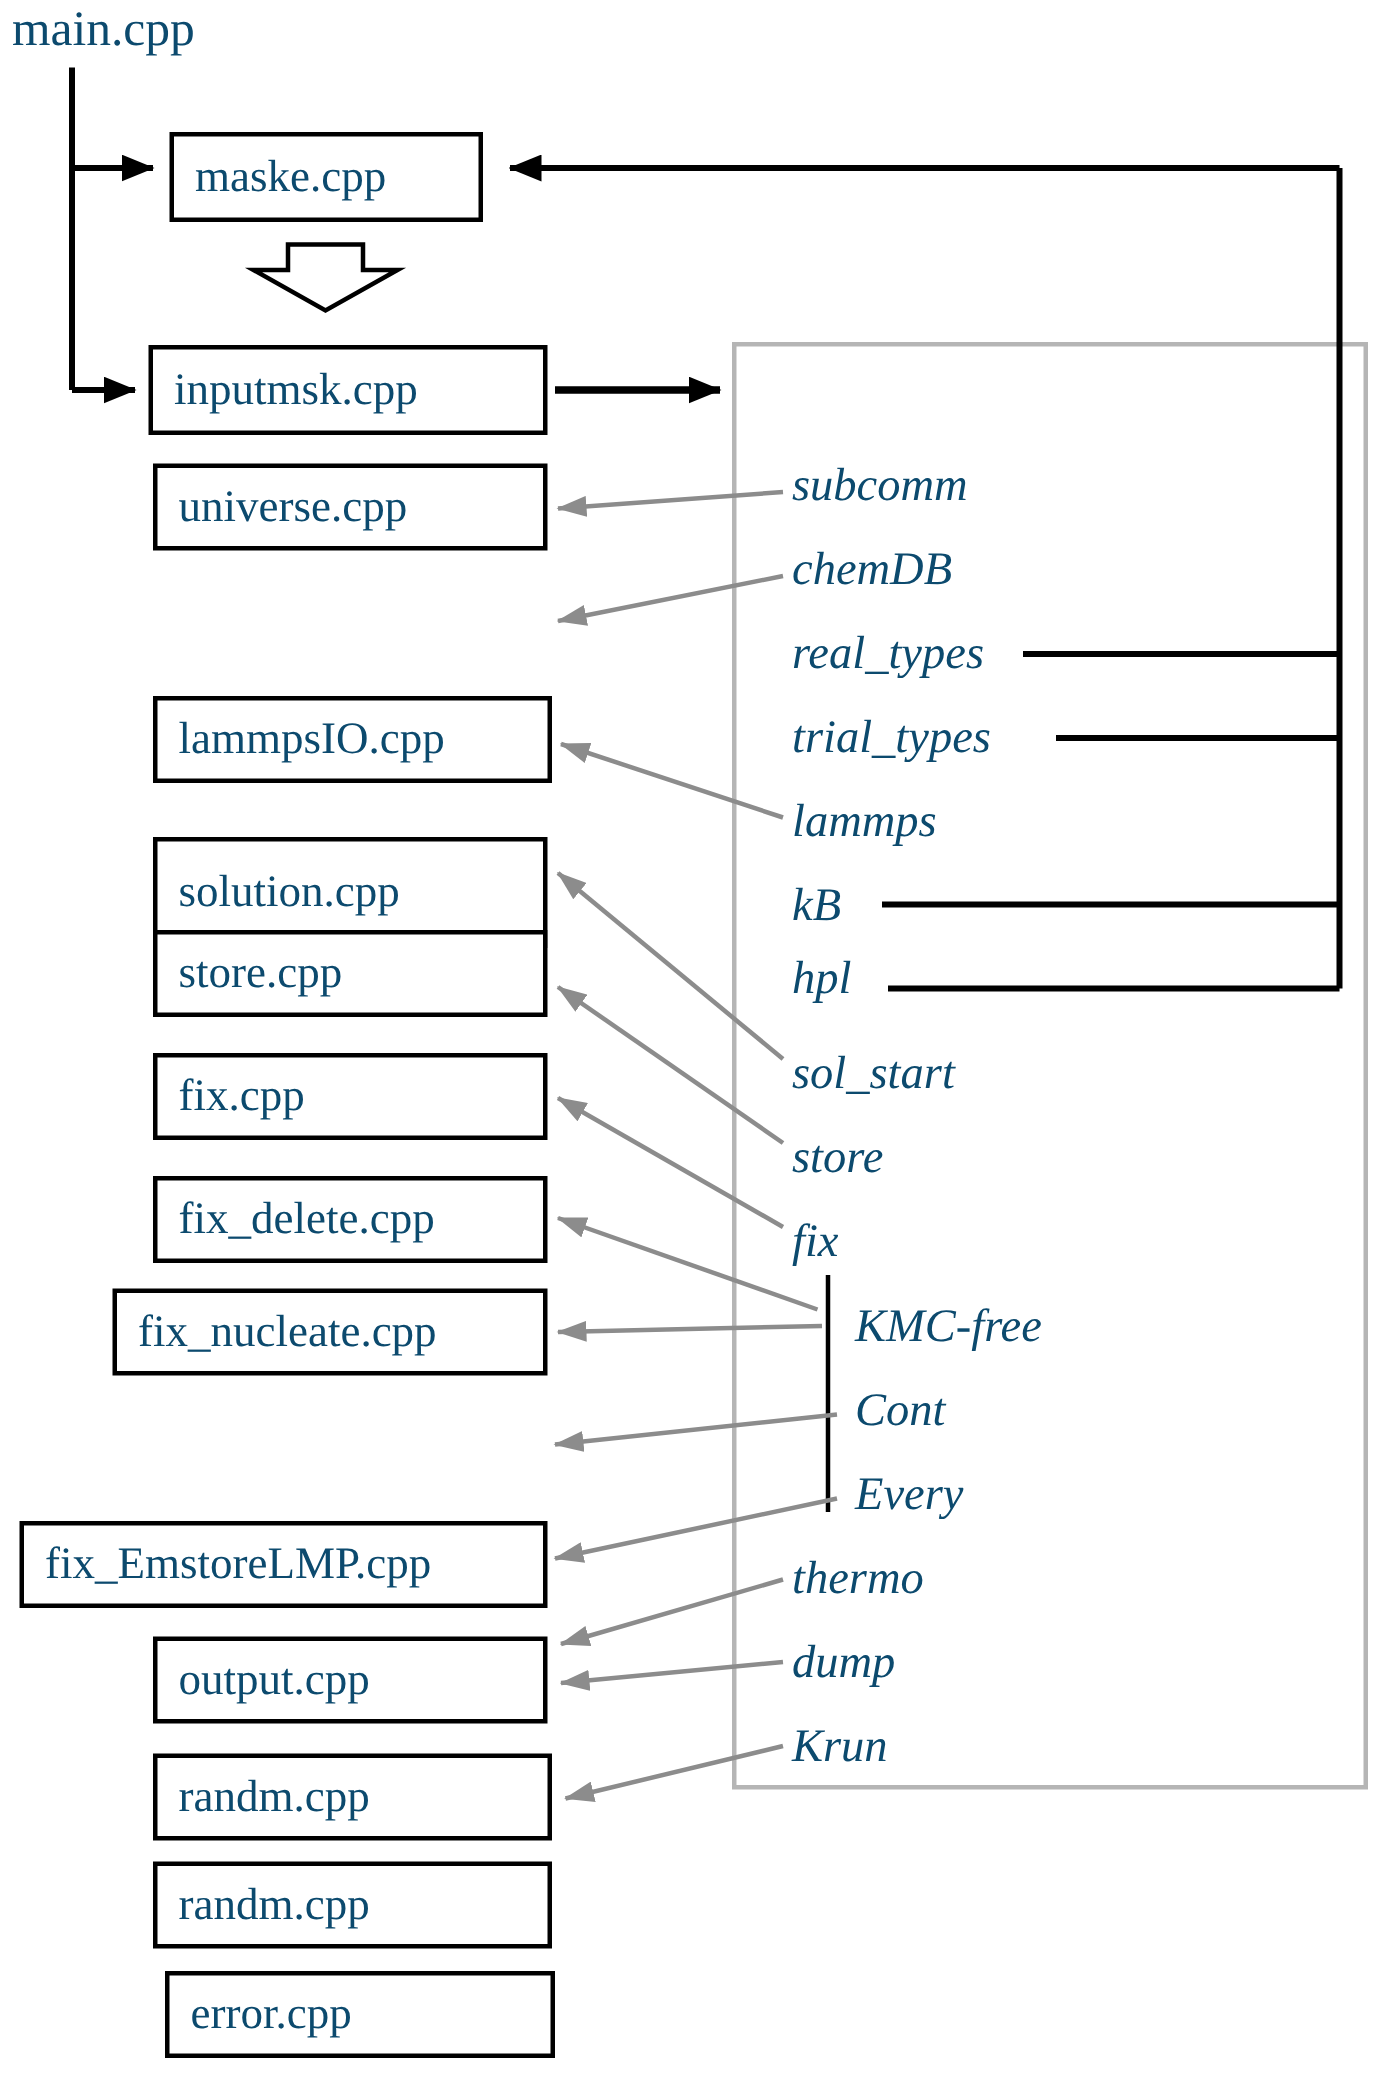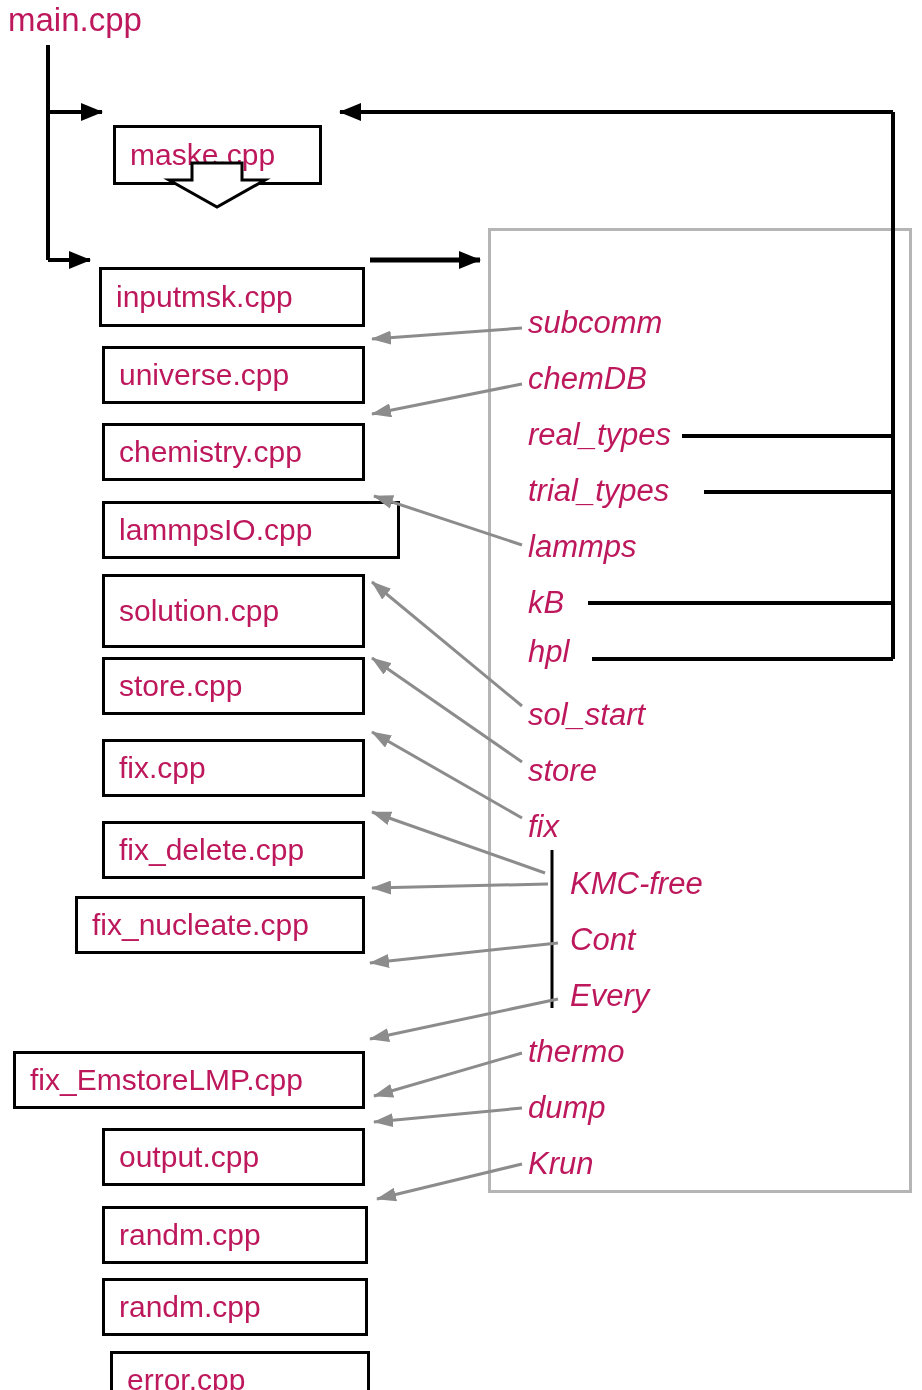--- a/index.html
+++ b/index.html
@@ -1,39 +1,38 @@
 <!DOCTYPE html>
 <html><head>
 <meta charset="utf-8">
 <style>
   html,body{margin:0;padding:0;background:#ffffff;}
   .stage{
     position:relative;
     width:922px;height:1390px;
     background:#ffffff;
-    font-family:Liberation Sans, sans-serif;
-    color:#be185d;
+    font-family:Liberation Serif, serif;
+    color:#0c4a6e;
     overflow:hidden;
   }
   .root-label{
     position:absolute;
     font-size:33px;
     line-height:1.1;
   }
   .filebox{
     position:absolute;
     border:3px solid #000;
     background:#fff;
     display:flex;
     align-items:center;
     box-sizing:border-box;
     padding-left:14px;
     font-size:30px;
     z-index:2;
-    margin-top:37px;
   }
   .panel{
     position:absolute;
     left:488px;top:228px;width:424px;height:965px;
     border:3px solid #b5b5b5;
     box-sizing:border-box;
     background:transparent;
     z-index:1;
   }
   .panel-heading{
@@ -64,27 +63,24 @@
 
   <div class="filebox" style="left:113px;top:88px;width:209px;height:60px">
     <span>maske.cpp</span>
   </div>
   <div class="filebox" style="left:99px;top:230px;width:266px;height:60px">
     <span>inputmsk.cpp</span>
   </div>
   <div class="filebox" style="left:102px;top:309px;width:263px;height:58px">
     <span>universe.cpp</span>
   </div>
-  <div class="filebox" style="left:102px;top:386px;width:263px;height:58px">
-    <span>chemistry.cpp</span>
-  </div>
-  <div class="filebox" style="left:102px;top:464px;width:298px;height:58px">
+  <div class="filebox" style="left:102px;top:464px;width:266px;height:58px">
     <span>lammpsIO.cpp</span>
   </div>
-  <div class="filebox" style="left:102px;top:537px;width:263px;height:74px">
+  <div class="filebox" style="left:102px;top:558px;width:263px;height:74px">
     <span>solution.cpp</span>
   </div>
   <div class="filebox" style="left:102px;top:620px;width:263px;height:58px">
     <span>store.cpp</span>
   </div>
   <div class="filebox" style="left:102px;top:702px;width:263px;height:58px">
     <span>fix.cpp</span>
   </div>
   <div class="filebox" style="left:102px;top:784px;width:263px;height:58px">
     <span>fix_delete.cpp</span>

